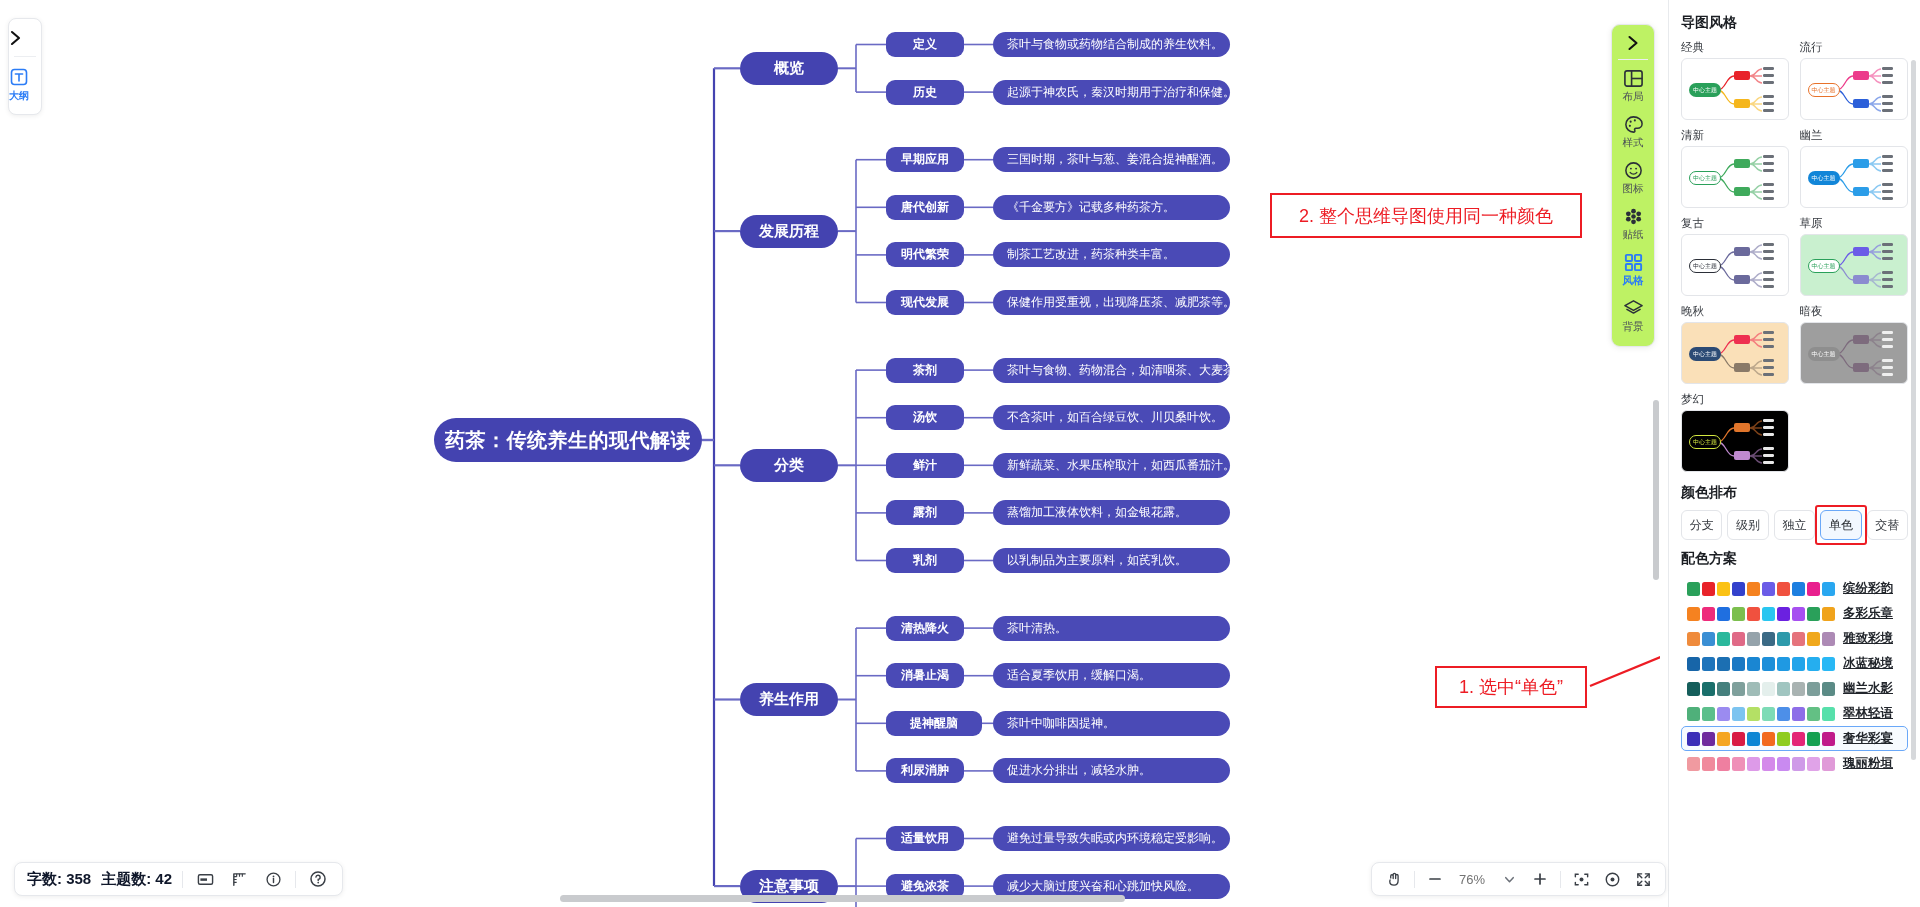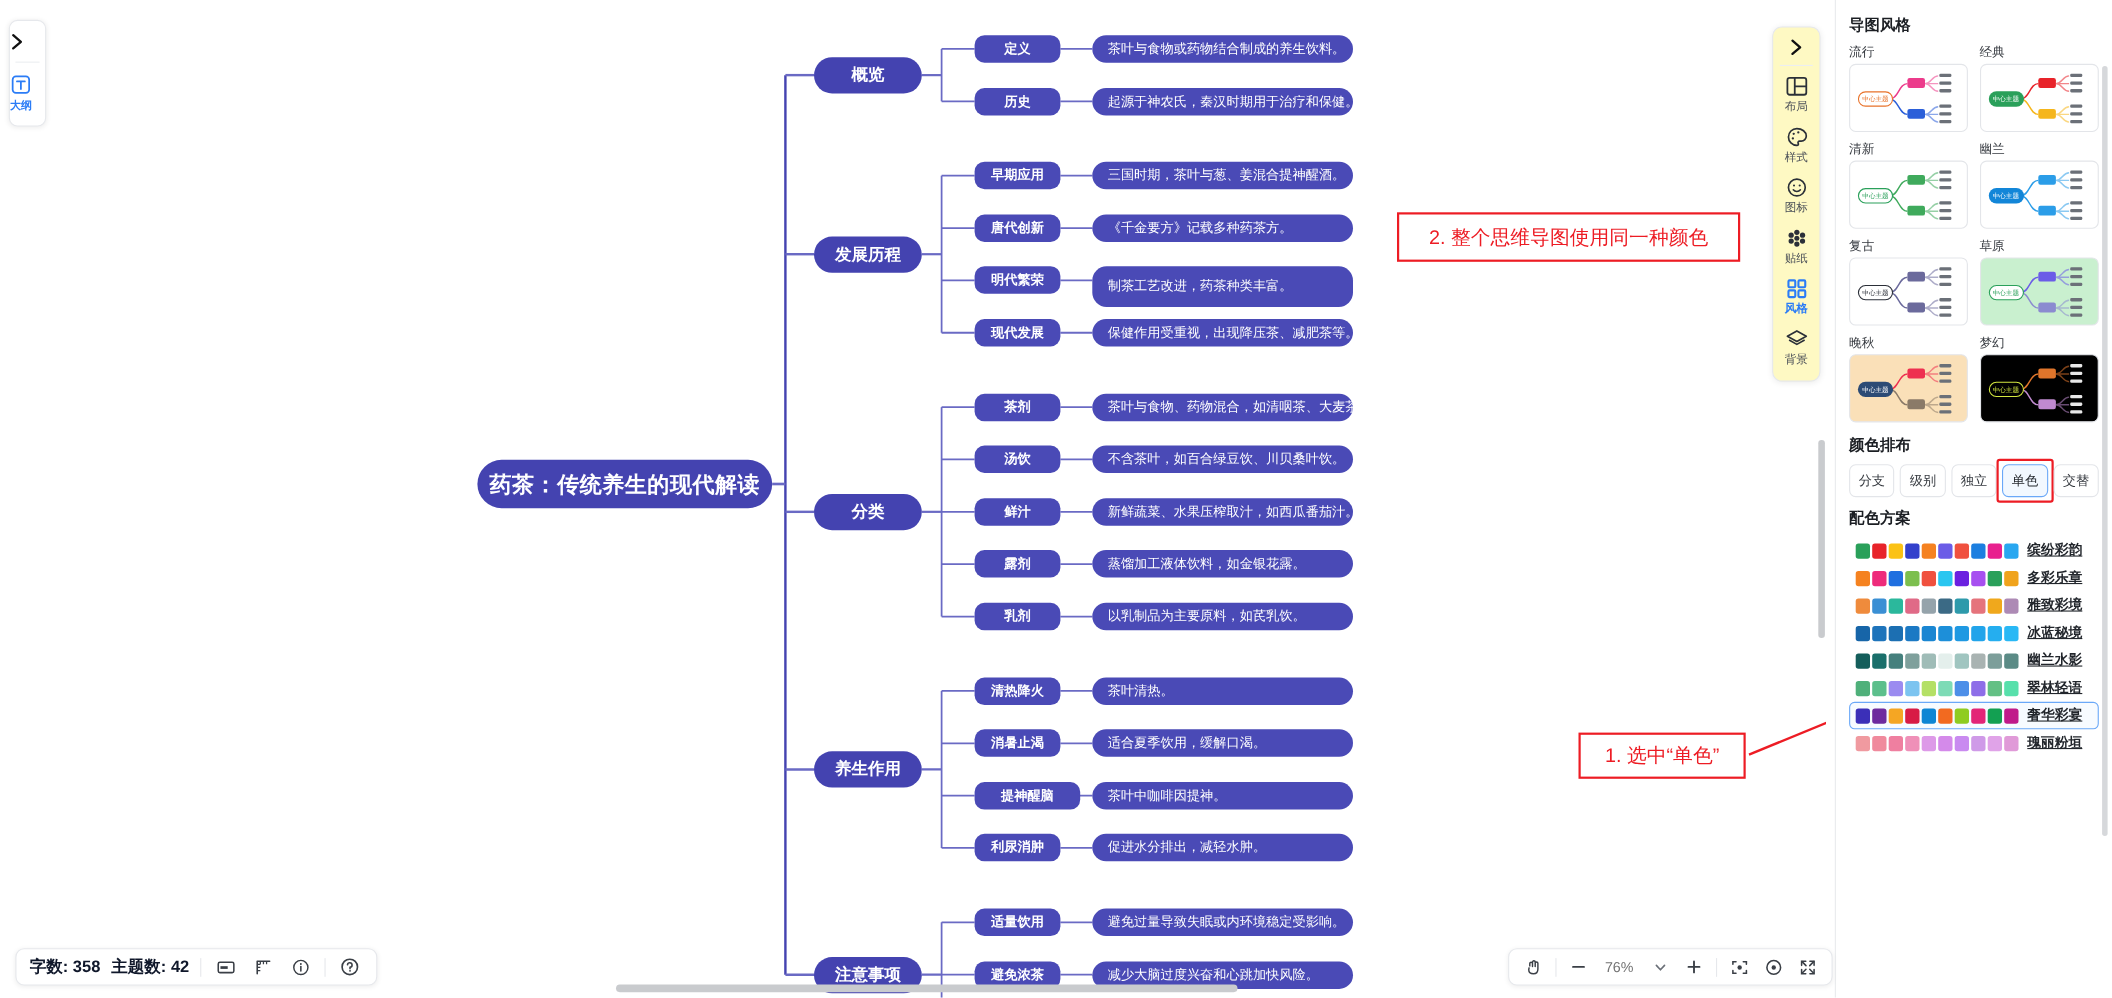--- a/index.html
+++ b/index.html
@@ -27,21 +27,21 @@
   #left-rail { position: absolute; left: 8px; top: 18px; width: 34px;
                background: #fff; border: 1px solid #e6e8ec; border-radius: 8px;
                box-shadow: 0 1px 5px rgba(0,0,0,.07); padding: 4px 0; }
   #left-rail .rail-btn { width: 100%; display: flex; flex-direction: column; align-items: flex-start;
                          justify-content: center; cursor: pointer; padding: 7px 0; }
   #left-rail .rail-sep { height: 1px; background: #eceef1; margin: 3px 5px; }
   .rail-label { font-size: 10px; color: #2b7cf6; margin-top: 2px; font-weight: bold; }
 
   
   #right-rail { position: absolute; left: 1611px; top: 24px; width: 44px;
-                background: #fef9c3; border: 1px solid #e6e8ec; border-radius: 9px;
+                background: #bef264; border: 1px solid #e6e8ec; border-radius: 9px;
                 box-shadow: 0 1px 6px rgba(0,0,0,.08); padding: 4px 0 8px; }
   #right-rail .rr-btn { display: flex; flex-direction: column; align-items: center;
                         justify-content: center; padding: 6px 0 4px; cursor: pointer; }
   #right-rail .rr-lab { font-size: 10.5px; color: #4a4f57; margin-top: 1px; }
   #right-rail .rr-btn.active .rr-lab { color: #2b7cf6; font-weight: bold; }
   #right-rail .rr-sep { height: 1px; background: #eceef1; margin: 4px 6px 2px; }
 
   
   #panel { position: absolute; left: 1668px; top: 0; width: 252px; height: 907px;
            background: #fff; border-left: 1px solid #e8eaed; padding: 10px 12px 0 12px; overflow: hidden; }
@@ -184,21 +184,21 @@
         </div>
         <div class="node node-l2" style="left: 886px; top: 194.8px; width: 78px; height: 25px;">
           <span>唐代创新</span>
         </div>
         <div class="node node-l3" style="left: 993px; top: 194.8px; width: 237px; height: 25px;">
           <span>《千金要方》记载多种药茶方。</span>
         </div>
         <div class="node node-l2" style="left: 886px; top: 242.4px; width: 78px; height: 25px;">
           <span>明代繁荣</span>
         </div>
-        <div class="node node-l3" style="left: 993px; top: 242.4px; width: 237px; height: 37px;">
+        <div class="node node-l3" style="left: 993px; top: 242.4px; width: 237px; height: 25px;">
           <span>制茶工艺改进，药茶种类丰富。</span>
         </div>
         <div class="node node-l2" style="left: 886px; top: 290px; width: 78px; height: 25px;">
           <span>现代发展</span>
         </div>
         <div class="node node-l3" style="left: 993px; top: 290px; width: 237px; height: 25px;">
           <span>保健作用受重视，出现降压茶、减肥茶等。</span>
         </div>
         <div class="node node-l1" style="left: 740px; top: 214.6px; width: 98px; height: 33px;">
           <span>发展历程</span>
@@ -382,20 +382,44 @@
         <path d="M3.6 11.6 L11 15.8 L18.4 11.6" fill="none" stroke="#2b3038" stroke-width="1.6" stroke-linejoin="round"></path>
       </svg>
       <div class="rr-lab">背景</div>
     </div>
   </div>
 
   <div id="panel">
     <div class="panel-h">导图风格</div>
     <div class="style-grid" id="style-grid">
         <div class="style-cell">
+          <div class="style-name">经典</div>
+          <div class="thumb" style="background: rgb(255, 255, 255);"><svg width="108" height="62" viewBox="0 0 108 62">
+         <g stroke-width="1.3" fill="none">
+           <path d="M36 31 C44 31, 44 17, 52 17" stroke="#e8232a"></path>
+           <path d="M36 31 C44 31, 44 45, 52 45" stroke="#f5b61c"></path>
+           <path d="M68 17 C74 17, 74 10, 80 10M68 17 C74 17, 74 17, 80 17M68 17 C74 17, 74 24, 80 24" stroke="#e8232a" opacity=".55"></path>
+           <path d="M68 45 C74 45, 74 38, 80 38M68 45 C74 45, 74 45, 80 45M68 45 C74 45, 74 52, 80 52" stroke="#f5b61c" opacity=".55"></path>
+         </g>
+         <rect x="52" y="12" width="16" height="9" rx="2" fill="#e8232a"></rect>
+         <rect x="52" y="40" width="16" height="9" rx="2" fill="#f5b61c"></rect>
+         <g fill="#6b7078">
+           <rect x="81" y="8" width="11" height="3" rx="1.2"></rect>
+                <rect x="81" y="15" width="11" height="3" rx="1.2"></rect>
+           <rect x="81" y="22" width="11" height="3" rx="1.2"></rect>
+                <rect x="81" y="36" width="11" height="3" rx="1.2"></rect>
+           <rect x="81" y="43" width="11" height="3" rx="1.2"></rect>
+                <rect x="81" y="50" width="11" height="3" rx="1.2"></rect>
+         </g>
+       </svg>
+       <div style="position:absolute;left:7px;top:24px;width:32px;height:14px;border-radius:7px;
+                   background:#2aa05a;color:#fff;font-size:6px;display:flex;
+                   align-items:center;justify-content:center;">中心主题</div></div>
+        </div>
+        <div class="style-cell">
           <div class="style-name">流行</div>
           <div class="thumb" style="background: rgb(255, 255, 255);"><svg width="108" height="62" viewBox="0 0 108 62">
          <g stroke-width="1.3" fill="none">
            <path d="M36 31 C44 31, 44 17, 52 17" stroke="#ec3b8b"></path>
            <path d="M36 31 C44 31, 44 45, 52 45" stroke="#2b5fd9"></path>
            <path d="M68 17 C74 17, 74 10, 80 10M68 17 C74 17, 74 17, 80 17M68 17 C74 17, 74 24, 80 24" stroke="#ec3b8b" opacity=".55"></path>
            <path d="M68 45 C74 45, 74 38, 80 38M68 45 C74 45, 74 45, 80 45M68 45 C74 45, 74 52, 80 52" stroke="#2b5fd9" opacity=".55"></path>
          </g>
          <rect x="52" y="12" width="16" height="9" rx="2" fill="#ec3b8b"></rect>
          <rect x="52" y="40" width="16" height="9" rx="2" fill="#2b5fd9"></rect>
@@ -406,44 +430,20 @@
                 <rect x="81" y="36" width="11" height="3" rx="1.2"></rect>
            <rect x="81" y="43" width="11" height="3" rx="1.2"></rect>
                 <rect x="81" y="50" width="11" height="3" rx="1.2"></rect>
          </g>
        </svg>
        <div style="position:absolute;left:7px;top:24px;width:32px;height:14px;border-radius:7px;
                    background:#ffffff;border:1px solid #e8722a;color:#e8722a;font-size:6px;display:flex;
                    align-items:center;justify-content:center;">中心主题</div></div>
         </div>
         <div class="style-cell">
-          <div class="style-name">经典</div>
-          <div class="thumb" style="background: rgb(255, 255, 255);"><svg width="108" height="62" viewBox="0 0 108 62">
-         <g stroke-width="1.3" fill="none">
-           <path d="M36 31 C44 31, 44 17, 52 17" stroke="#e8232a"></path>
-           <path d="M36 31 C44 31, 44 45, 52 45" stroke="#f5b61c"></path>
-           <path d="M68 17 C74 17, 74 10, 80 10M68 17 C74 17, 74 17, 80 17M68 17 C74 17, 74 24, 80 24" stroke="#e8232a" opacity=".55"></path>
-           <path d="M68 45 C74 45, 74 38, 80 38M68 45 C74 45, 74 45, 80 45M68 45 C74 45, 74 52, 80 52" stroke="#f5b61c" opacity=".55"></path>
-         </g>
-         <rect x="52" y="12" width="16" height="9" rx="2" fill="#e8232a"></rect>
-         <rect x="52" y="40" width="16" height="9" rx="2" fill="#f5b61c"></rect>
-         <g fill="#6b7078">
-           <rect x="81" y="8" width="11" height="3" rx="1.2"></rect>
-                <rect x="81" y="15" width="11" height="3" rx="1.2"></rect>
-           <rect x="81" y="22" width="11" height="3" rx="1.2"></rect>
-                <rect x="81" y="36" width="11" height="3" rx="1.2"></rect>
-           <rect x="81" y="43" width="11" height="3" rx="1.2"></rect>
-                <rect x="81" y="50" width="11" height="3" rx="1.2"></rect>
-         </g>
-       </svg>
-       <div style="position:absolute;left:7px;top:24px;width:32px;height:14px;border-radius:7px;
-                   background:#2aa05a;color:#fff;font-size:6px;display:flex;
-                   align-items:center;justify-content:center;">中心主题</div></div>
-        </div>
-        <div class="style-cell">
           <div class="style-name">清新</div>
           <div class="thumb" style="background: rgb(255, 255, 255);"><svg width="108" height="62" viewBox="0 0 108 62">
          <g stroke-width="1.3" fill="none">
            <path d="M36 31 C44 31, 44 17, 52 17" stroke="#3faa5c"></path>
            <path d="M36 31 C44 31, 44 45, 52 45" stroke="#3faa5c"></path>
            <path d="M68 17 C74 17, 74 10, 80 10M68 17 C74 17, 74 17, 80 17M68 17 C74 17, 74 24, 80 24" stroke="#3faa5c" opacity=".55"></path>
            <path d="M68 45 C74 45, 74 38, 80 38M68 45 C74 45, 74 45, 80 45M68 45 C74 45, 74 52, 80 52" stroke="#3faa5c" opacity=".55"></path>
          </g>
          <rect x="52" y="12" width="16" height="9" rx="2" fill="#3faa5c"></rect>
          <rect x="52" y="40" width="16" height="9" rx="2" fill="#3faa5c"></rect>
@@ -547,20 +547,44 @@
            <rect x="81" y="8" width="11" height="3" rx="1.2"></rect>
                 <rect x="81" y="15" width="11" height="3" rx="1.2"></rect>
            <rect x="81" y="22" width="11" height="3" rx="1.2"></rect>
                 <rect x="81" y="36" width="11" height="3" rx="1.2"></rect>
            <rect x="81" y="43" width="11" height="3" rx="1.2"></rect>
                 <rect x="81" y="50" width="11" height="3" rx="1.2"></rect>
          </g>
        </svg>
        <div style="position:absolute;left:7px;top:24px;width:32px;height:14px;border-radius:7px;
                    background:#2c4b75;color:#fff;font-size:6px;display:flex;
+                   align-items:center;justify-content:center;">中心主题</div></div>
+        </div>
+        <div class="style-cell">
+          <div class="style-name">暗夜</div>
+          <div class="thumb" style="background: rgb(158, 158, 158);"><svg width="108" height="62" viewBox="0 0 108 62">
+         <g stroke-width="1.3" fill="none">
+           <path d="M36 31 C44 31, 44 17, 52 17" stroke="#7d6b7d"></path>
+           <path d="M36 31 C44 31, 44 45, 52 45" stroke="#7d6b7d"></path>
+           <path d="M68 17 C74 17, 74 10, 80 10M68 17 C74 17, 74 17, 80 17M68 17 C74 17, 74 24, 80 24" stroke="#7d6b7d" opacity=".55"></path>
+           <path d="M68 45 C74 45, 74 38, 80 38M68 45 C74 45, 74 45, 80 45M68 45 C74 45, 74 52, 80 52" stroke="#7d6b7d" opacity=".55"></path>
+         </g>
+         <rect x="52" y="12" width="16" height="9" rx="2" fill="#7d6b7d"></rect>
+         <rect x="52" y="40" width="16" height="9" rx="2" fill="#7d6b7d"></rect>
+         <g fill="#efefef">
+           <rect x="81" y="8" width="11" height="3" rx="1.2"></rect>
+                <rect x="81" y="15" width="11" height="3" rx="1.2"></rect>
+           <rect x="81" y="22" width="11" height="3" rx="1.2"></rect>
+                <rect x="81" y="36" width="11" height="3" rx="1.2"></rect>
+           <rect x="81" y="43" width="11" height="3" rx="1.2"></rect>
+                <rect x="81" y="50" width="11" height="3" rx="1.2"></rect>
+         </g>
+       </svg>
+       <div style="position:absolute;left:7px;top:24px;width:32px;height:14px;border-radius:7px;
+                   background:#8e8e8e;color:#fff;font-size:6px;display:flex;
                    align-items:center;justify-content:center;">中心主题</div></div>
         </div>
         <div class="style-cell">
           <div class="style-name">梦幻</div>
           <div class="thumb" style="background: rgb(0, 0, 0);"><svg width="108" height="62" viewBox="0 0 108 62">
          <g stroke-width="1.3" fill="none">
            <path d="M36 31 C44 31, 44 17, 52 17" stroke="#e0752b"></path>
            <path d="M36 31 C44 31, 44 45, 52 45" stroke="#c08ad0"></path>
            <path d="M68 17 C74 17, 74 10, 80 10M68 17 C74 17, 74 17, 80 17M68 17 C74 17, 74 24, 80 24" stroke="#e0752b" opacity=".55"></path>
            <path d="M68 45 C74 45, 74 38, 80 38M68 45 C74 45, 74 45, 80 45M68 45 C74 45, 74 52, 80 52" stroke="#c08ad0" opacity=".55"></path>

